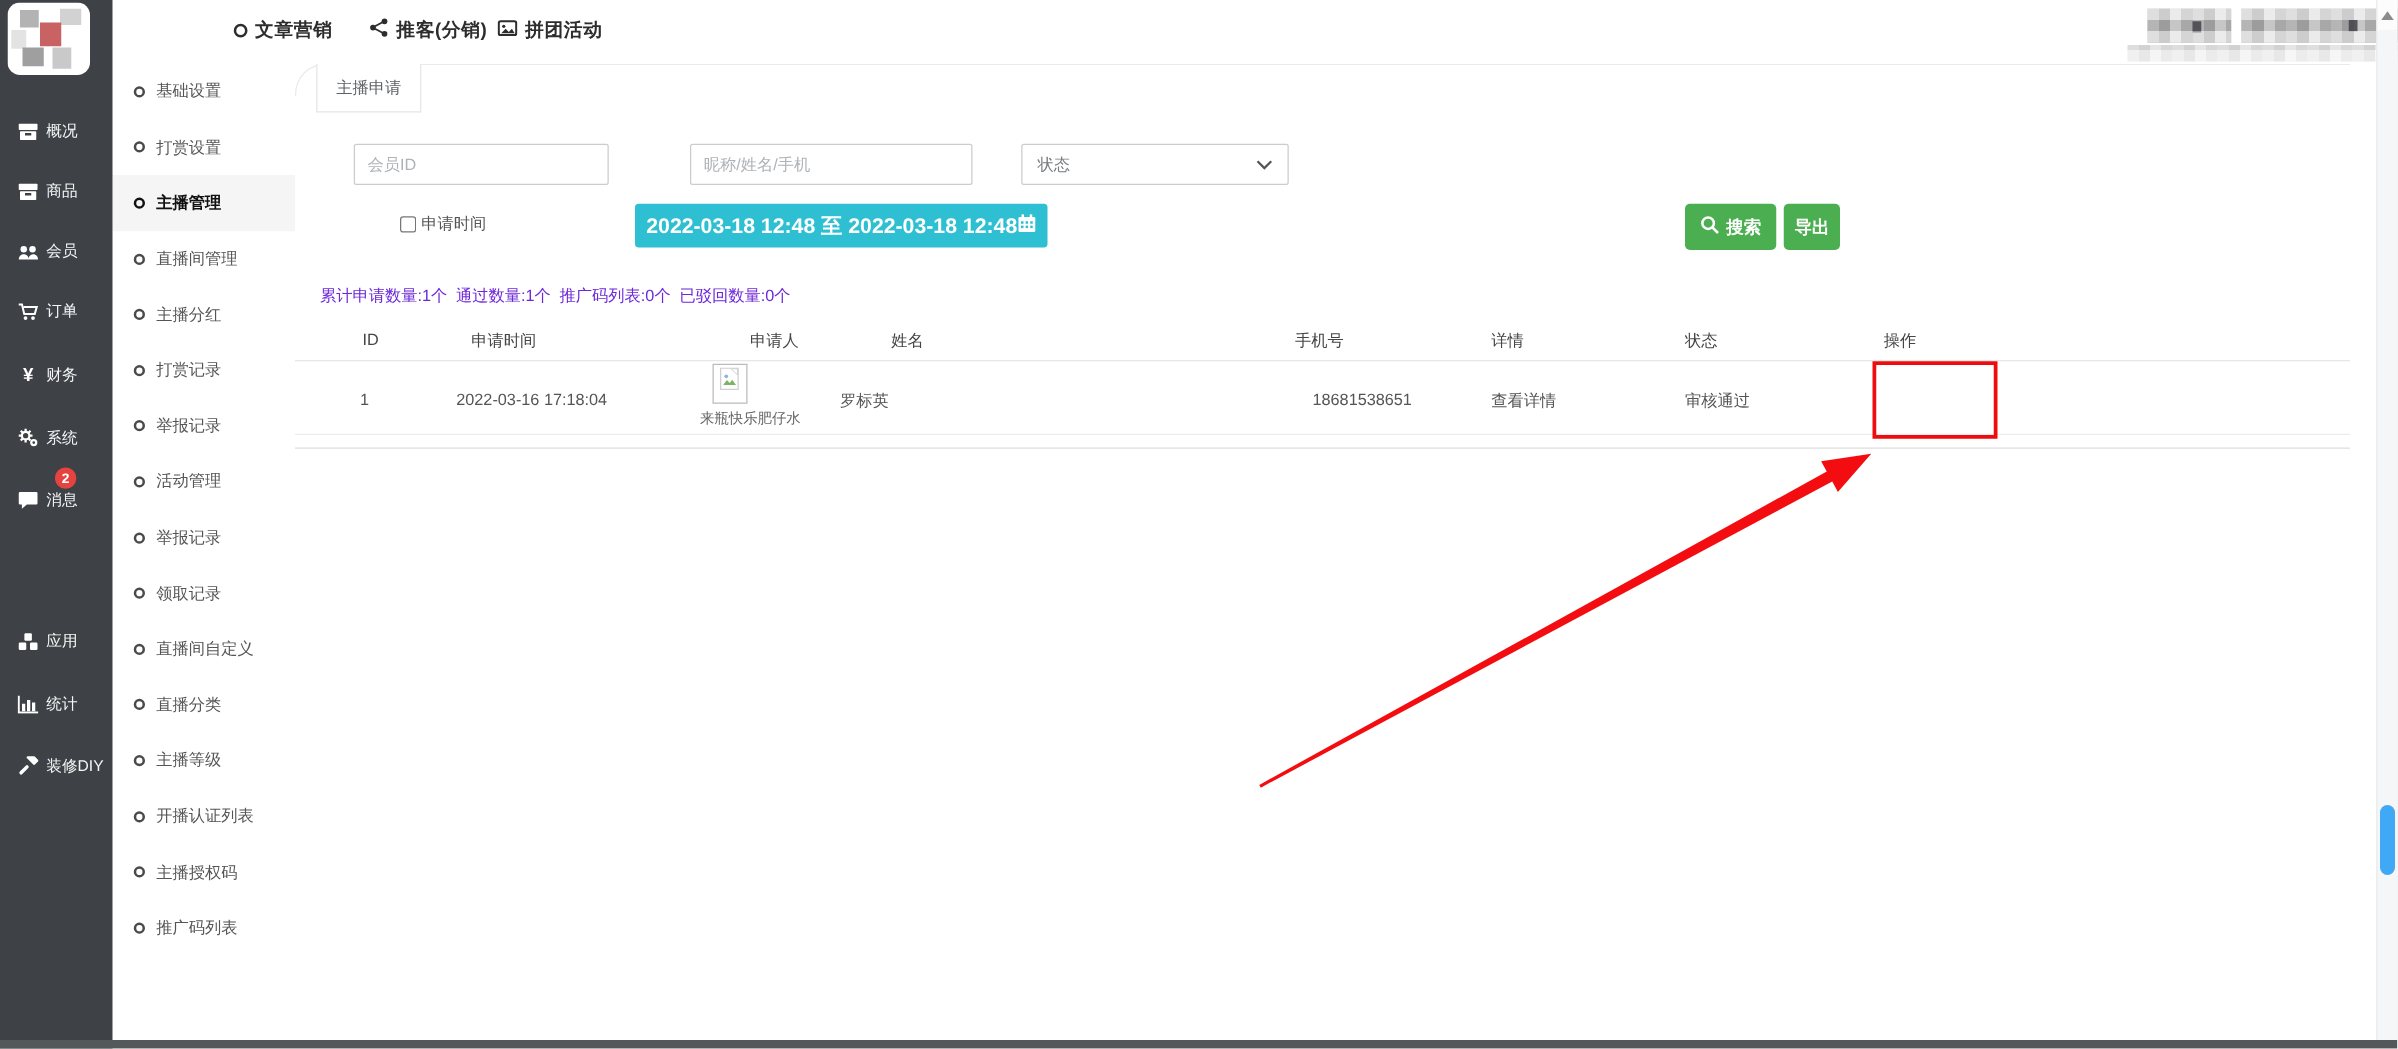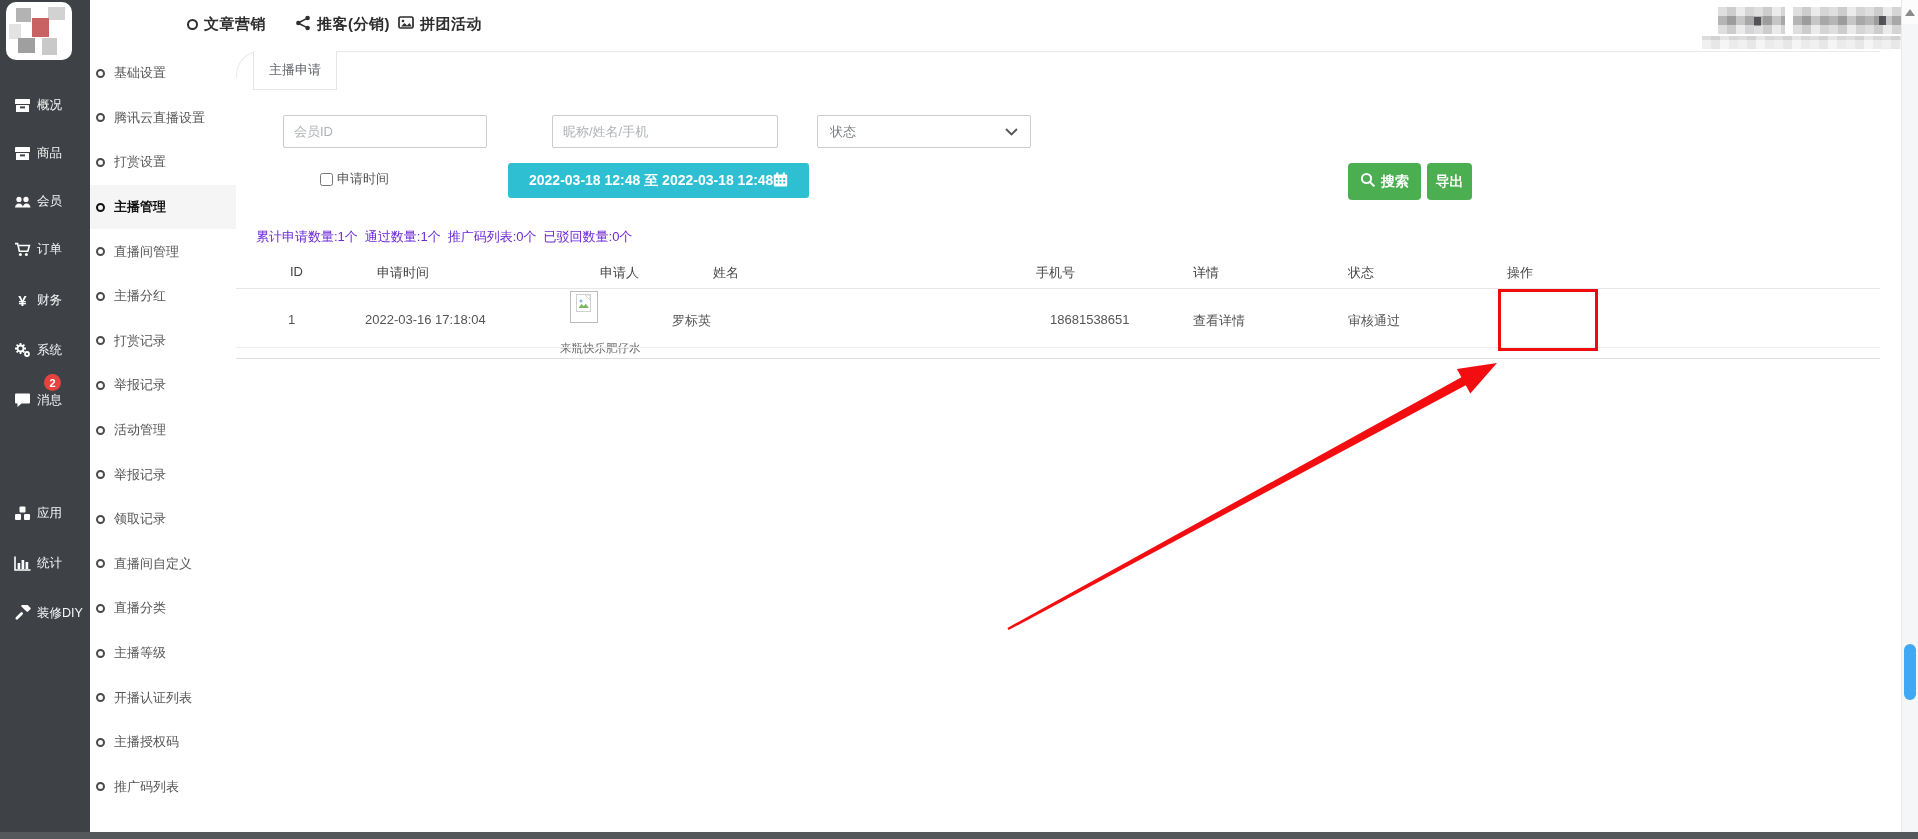--- a/index.html
+++ b/index.html
@@ -19,21 +19,21 @@
   .sb-item{position:absolute;left:0;width:90px;height:22px;display:flex;align-items:center;
            padding-left:13px;cursor:pointer}
   .sb-ic{width:19px;height:17px;display:flex;align-items:center;justify-content:center;margin-right:5px;flex:none}
   .sb-lb{color:#f6f6f6;font-size:12.5px;white-space:nowrap}
   .yen{color:#fff;font-size:15px;font-weight:bold;line-height:1}
   #msg-badge{position:absolute;left:44px;top:374px;width:17px;height:17px;border-radius:50%;background:#e64340;
              color:#fff;font-size:11px;font-weight:bold;display:flex;align-items:center;justify-content:center;z-index:12}
 
   
   #submenu{position:absolute;left:90px;top:51px;width:146px;z-index:5;background:#fff}
-  .sm-item{height:44.6px;display:flex;align-items:center;padding-left:6px;cursor:pointer;
+  .sm-item{height:44.6px;display:flex;align-items:center;padding-left:17px;cursor:pointer;
            color:#555;font-size:13px;white-space:nowrap}
   .ring{width:9px;height:9px;border:2px solid #4a4a4a;border-radius:50%;margin-right:9px;flex:none}
   .sm-item.active{background:#f5f5f5;color:#111;font-weight:bold}
   .sm-item.active .ring{border-color:#111}
 
   
   #topnav{position:absolute;left:90px;top:0;width:1811px;height:48px;background:#fff}
   .nav-item{position:absolute;top:0;height:48px;display:flex;align-items:center;gap:6px;
             font-size:15px;font-weight:bold;color:#2d2d2d;cursor:pointer;letter-spacing:.5px}
   .ring-lg{width:11px;height:11px;border:2px solid #2d2d2d;border-radius:50%}
@@ -60,39 +60,39 @@
            font-family:"Liberation Sans","DejaVu Sans",sans-serif}
   .f-input::placeholder{color:#aeb3b7}
   #member-id-input{left:283px;width:204px}
   #nickname-input{left:552px;width:226px}
   #status-select{position:absolute;left:817px;top:115px;width:214px;height:33px;border:1px solid #ccc;
      border-radius:2px;display:flex;align-items:center;justify-content:space-between;padding:0 12px;
      font-size:13px;color:#767b80;cursor:pointer;background:#fff}
   #apply-time{position:absolute;left:320px;top:166px;height:26px;display:flex;align-items:center;gap:4px;
      font-size:13px;color:#555}
   #apply-time input{width:13px;height:13px;cursor:pointer}
-  #date-btn{position:absolute;left:508px;top:163px;height:35px;padding:0 21px;background:#2ec0d2;border:none;
-     border-radius:3px;color:#fff;display:flex;align-items:center;gap:0;font-size:14px;font-weight:bold;cursor:pointer}
+  #date-btn{position:absolute;left:508px;top:163px;height:35px;padding:0 9px;background:#2ec0d2;border:none;
+     border-radius:3px;color:#fff;display:flex;align-items:center;gap:0;font-size:17px;font-weight:bold;cursor:pointer}
   .green-btn{position:absolute;top:163px;height:37px;background:#4bae50;border:none;border-radius:4px;color:#fff;
      font-size:14px;font-weight:bold;display:flex;align-items:center;justify-content:center;gap:5px;cursor:pointer}
   #search-btn{left:1348px;width:73px}
   #export-btn{left:1427px;width:45px}
 
   #summary{position:absolute;left:256px;top:228px;font-size:13px;color:#6d28d9;display:flex;gap:7px;white-space:nowrap}
 
   
   .th{position:absolute;top:264px;font-size:13px;color:#454545}
   .td{position:absolute;top:312px;font-size:13px;color:#555;white-space:nowrap}
   .hline{position:absolute;left:208px;width:1672px;border-top:1px solid #e7e7e7}
   #line-row{border-top-color:#ededed}
   #line-bottom{border-top-color:#dedede}
   #applicant-cell{position:absolute;left:560px;top:291px;width:96px}
   #applicant-img{width:28px;height:32px;border:1px solid #bbb;background:#fff;margin-left:10px;
      display:flex;align-items:flex-start;justify-content:center;padding-top:2px}
-  #applicant-nick{font-size:11.5px;color:#666;margin-top:18px;white-space:nowrap}
+  #applicant-nick{font-size:11.5px;color:#666;margin-top:4px;white-space:nowrap}
 
   
   #red-box{position:absolute;left:1498px;top:289px;width:100px;height:62px;border:3px solid #ee0c0f;z-index:30}
   #arrow-svg{position:absolute;left:0;top:0;width:1918px;height:839px;z-index:29;pointer-events:none}
 
   
   #vscroll{position:absolute;left:1901px;top:0;width:17px;height:832px;background:#f5f6f7;
      border-left:1px solid #e9e9e9;z-index:45}
   #scroll-up{width:16px;height:24px;background:#fcfcfc;display:flex;align-items:center;justify-content:center;cursor:pointer}
   #scroll-up i{width:0;height:0;border-left:5px solid transparent;border-right:5px solid transparent;
@@ -237,24 +237,20 @@
     <div id="blur2" class="mosaic">
         <span class="speck" style="left:86px;top:9px"></span>
       </div>
     <div id="blur3" class="mosaic"></div>
   </div>
 
   <div id="submenu">
     <div class="sm-item">
         <span class="ring"></span>
         <span>基础设置</span>
-      </div>
-    <div class="sm-item">
-        <span class="ring"></span>
-        <span>腾讯云直播设置</span>
       </div>
     <div class="sm-item">
         <span class="ring"></span>
         <span>打赏设置</span>
       </div>
     <div class="sm-item active">
         <span class="ring"></span>
         <span>主播管理</span>
       </div>
     <div class="sm-item">

